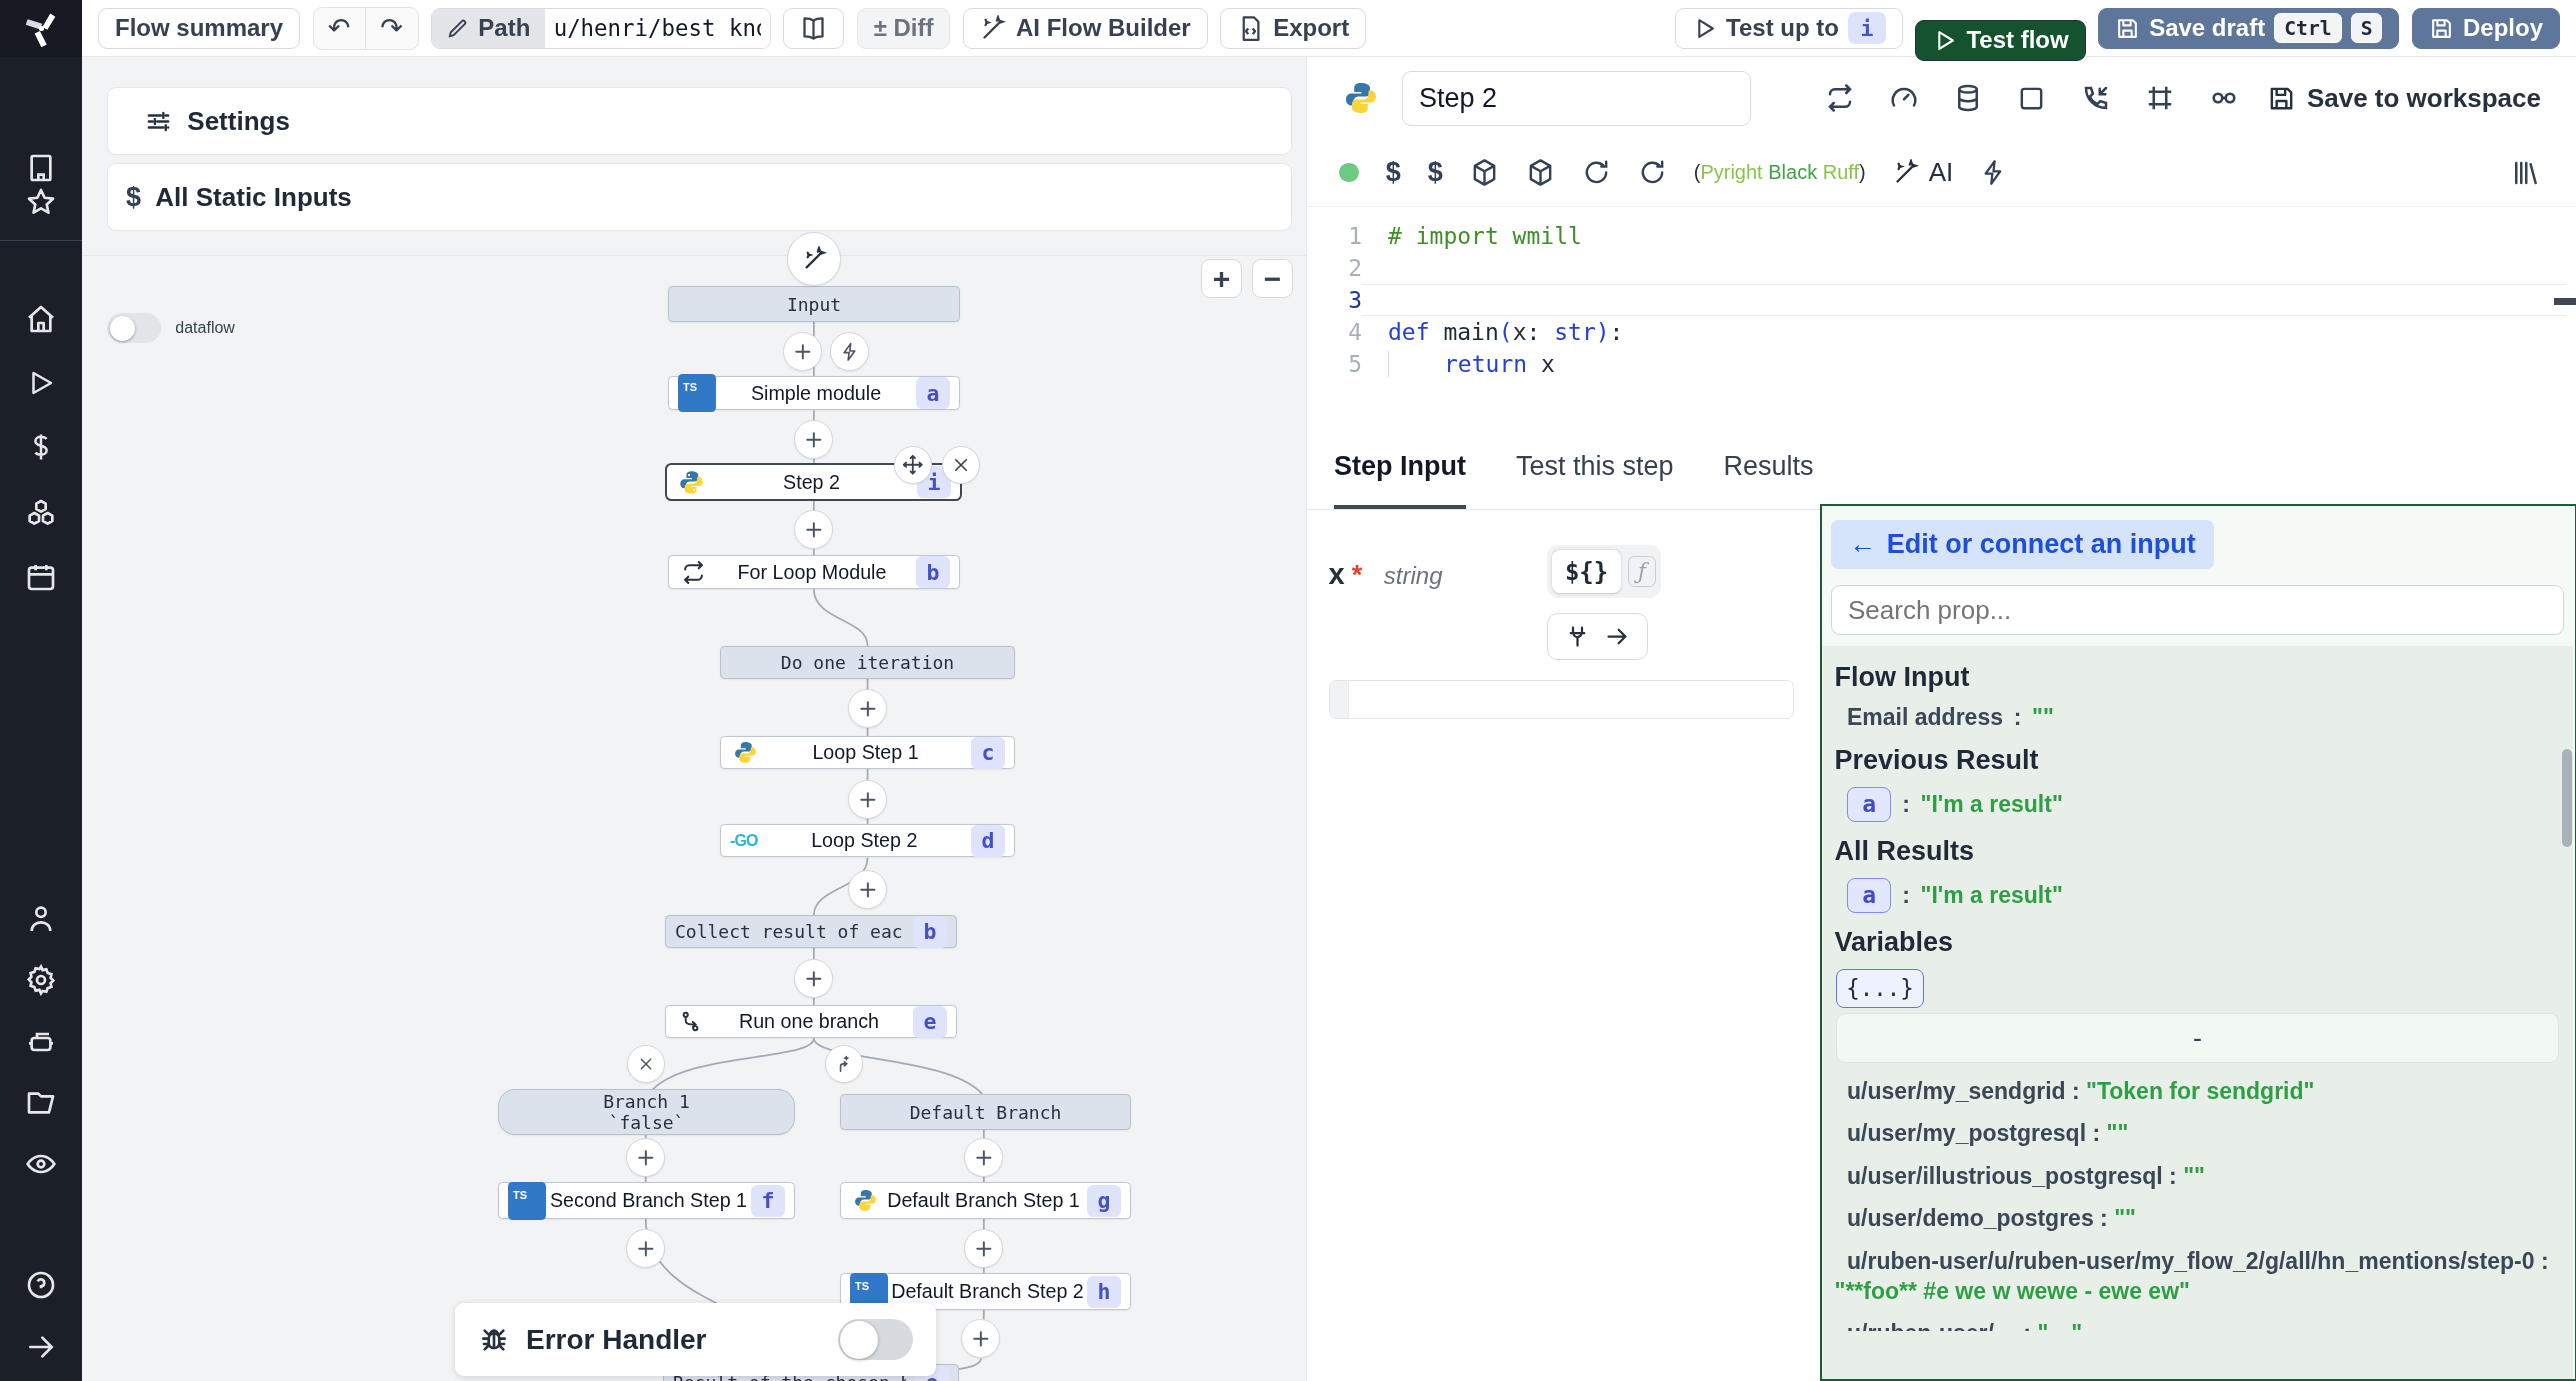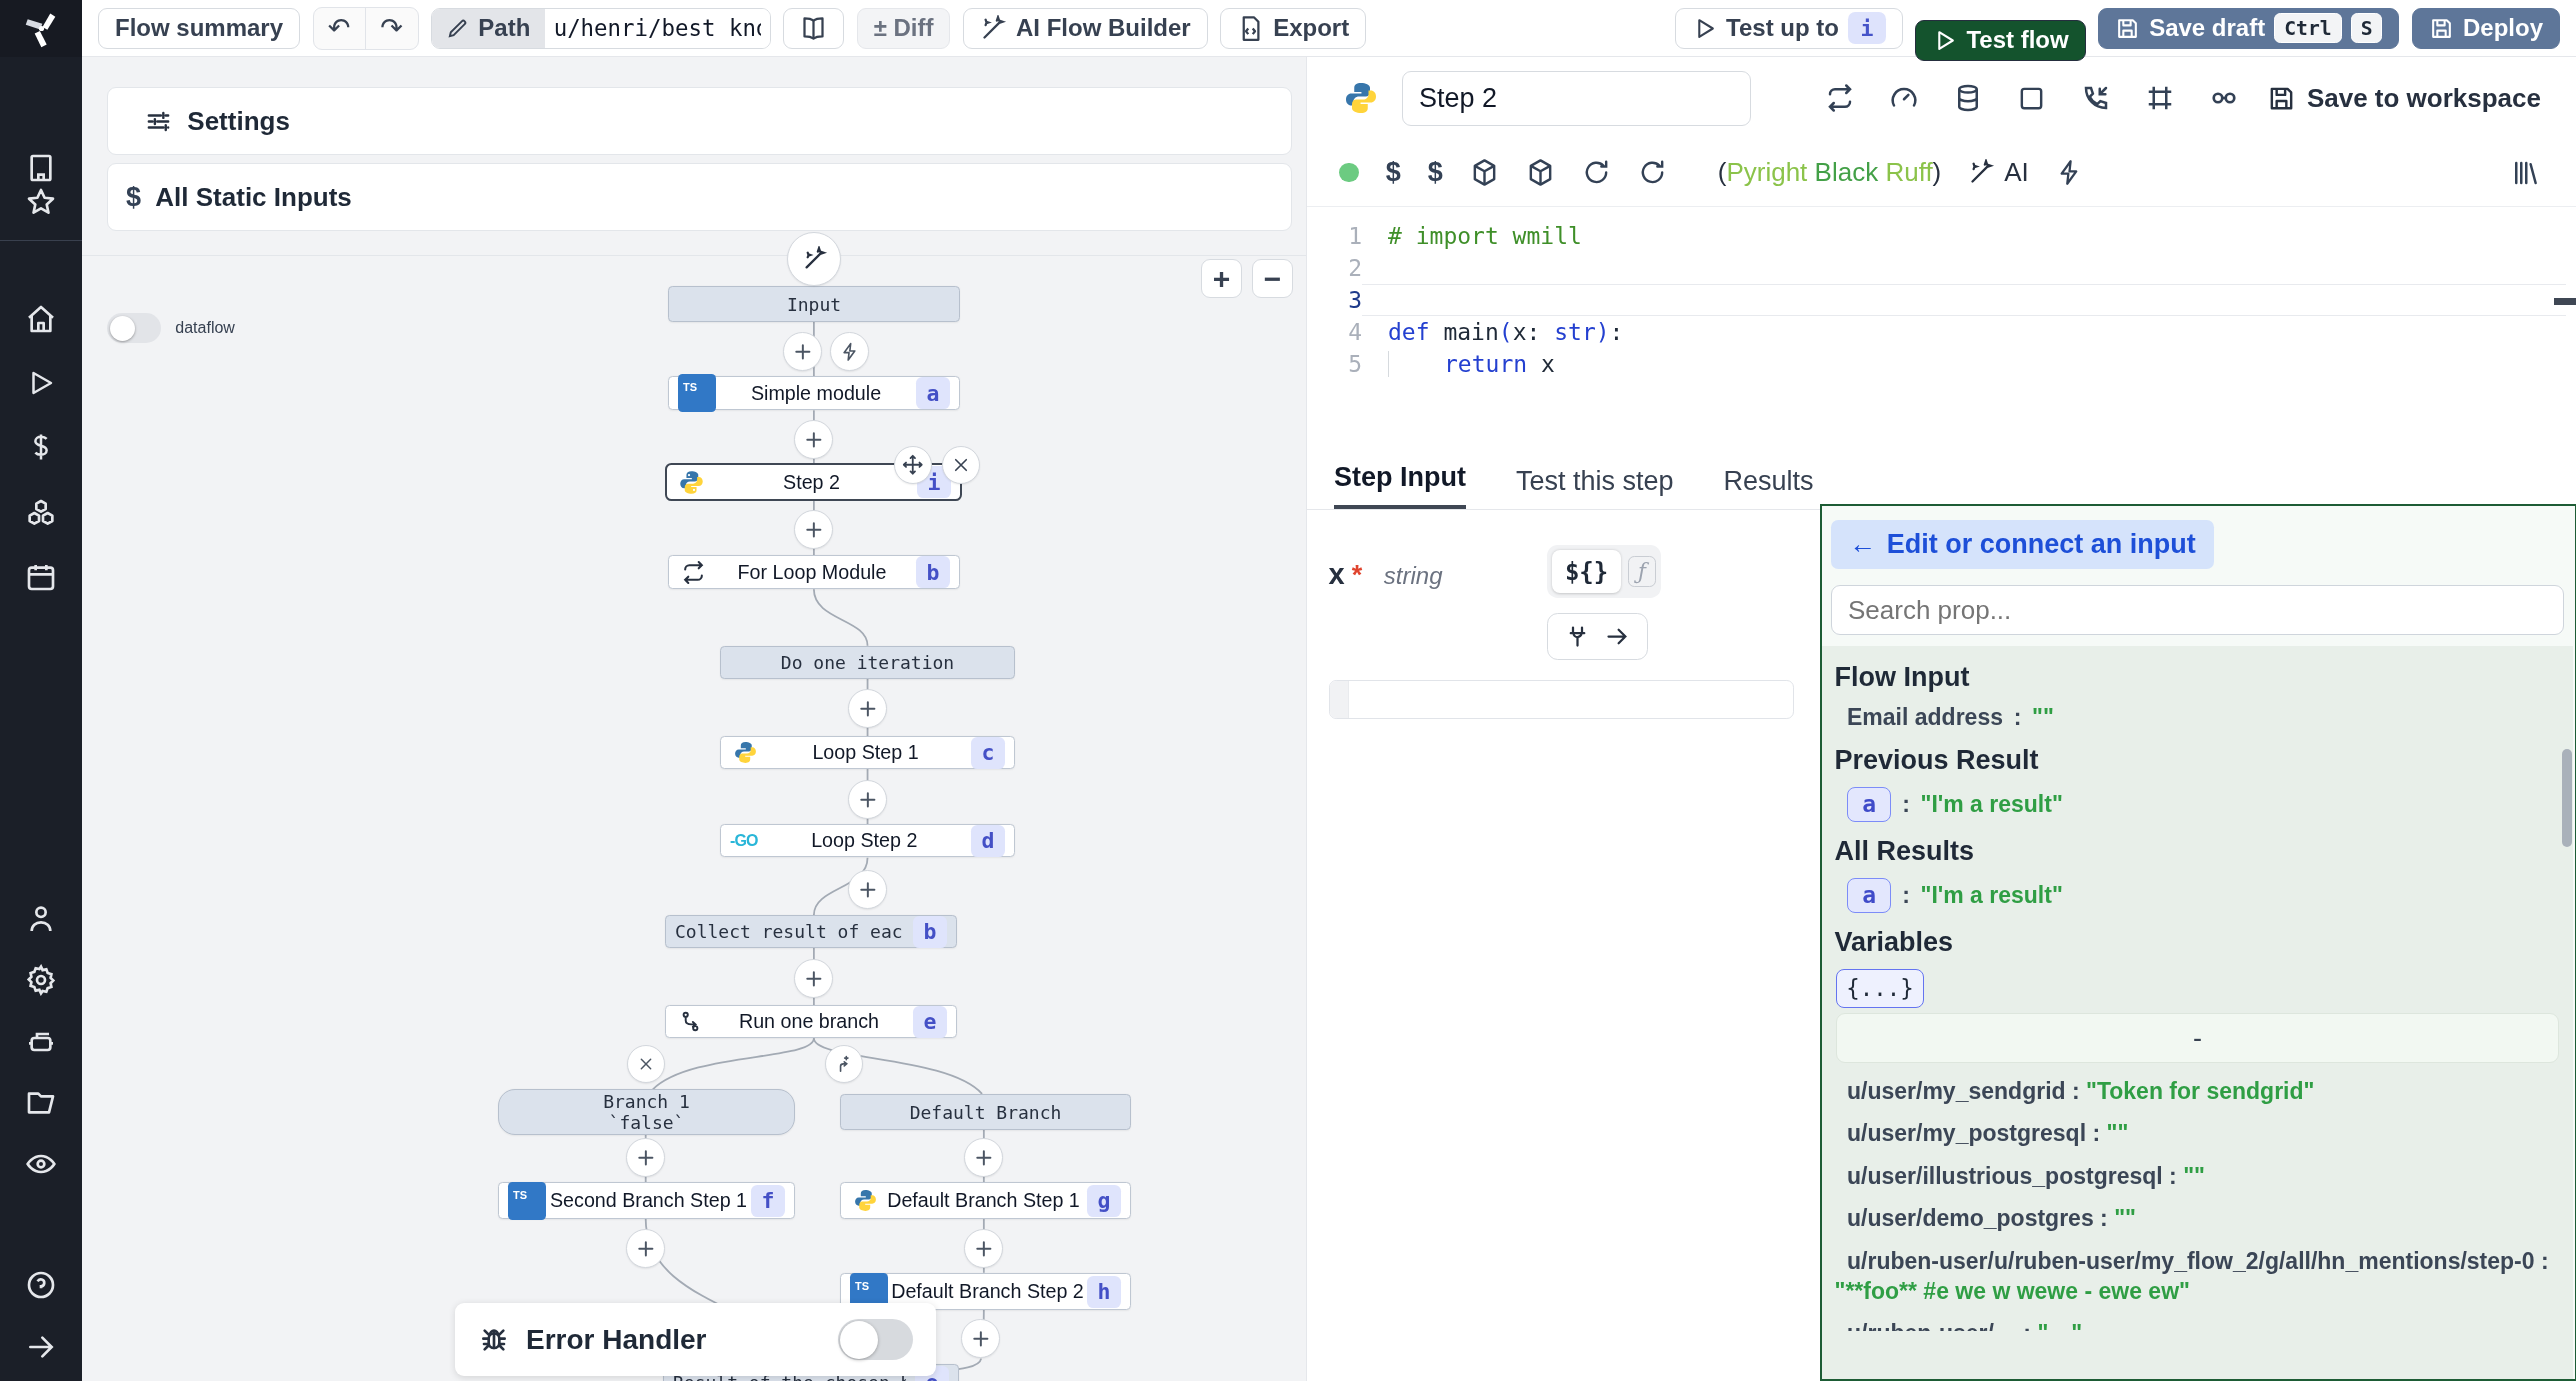--- a/index.html
+++ b/index.html
@@ -56,33 +56,33 @@
   .bigtoggle .knob { position:absolute; left:1.8px; top:1.8px; width:38px; height:38px; border-radius:50%; background:#fff; box-shadow:0 0.9px 3.6px rgba(0,0,0,.3); }
 
   
   #rpanel { position:absolute; left:1306px; top:57px; width:1270px; height:1324px; background:#fff; border-left:0.9px solid #e5e7eb; }
   #phead1 { position:absolute; left:0; top:0; width:1270px; height:82px; display:flex; align-items:center; gap:23px; padding:0 36px; }
   #stepname { width:349px; height:55px; border:0.9px solid #d7dbe0; border-radius:9px; font-size:27px; color:#111827; padding:0 16px; outline:none; }
   .hic { color:#334155; display:flex; align-items:center; justify-content:center; width:41px; }
   #phead2 { position:absolute; left:0; top:82px; width:1270px; height:68px; display:flex; align-items:center; gap:27px; padding:0 32px; border-bottom:0.9px solid #eceef1; }
   .dot { width:19.7px; height:19.7px; border-radius:50%; background:#6ccb81; }
   .dollar { font-size:27px; font-weight:bold; color:#334155; font-family:"Liberation Sans",sans-serif; }
-  .lang { font-size:26px; color:#27303f;margin-left:24px; }
+  .lang { font-size:20px; color:#27303f; }
   .lang .g1 { color:#8bc34a; } .lang .g2 { color:#43a047; }
   
   #editor { position:absolute; left:0; top:150px; width:1270px; height:259px; background:#fff; font-family:"DejaVu Sans Mono", monospace; font-size:23px; }
   #gutter { position:absolute; left:0; top:12.5px; width:55px; }
   #gutter div { height:32px; line-height:32px; text-align:right; color:#aab0ba; }
   #gutter .cur { color:#1e3a8a; }
   .cline { position:absolute; left:81px; top:12.5px; height:32px; line-height:32px; white-space:pre; }
   .k { color:#2440d0; } .cm { color:#3f8f29; } .pn { color:#2440d0; }
   #curline { position:absolute; left:55px; top:77px; width:1204px; height:32px; border-top:1.8px solid #e8eaee; border-bottom:1.8px solid #e8eaee; }
   #ruler { position:absolute; right:0; top:91px; width:23px; height:7.2px; background:#3f4754; }
   
-  #tabs { position:absolute; left:0; top:394px; width:1270px; height:59px; border-bottom:0.9px solid #e5e7eb; display:flex; gap:50px; padding:0 27px; align-items:flex-end; }
+  #tabs { position:absolute; left:0; top:394px; width:1270px; height:59px; border-bottom:0.9px solid #e5e7eb; display:flex; gap:50px; padding:0 27px; }
   .tab { font-size:27px; color:#374151; padding-bottom:12.5px; }
   .tab.on { font-weight:bold; color:#111827; border-bottom:4.5px solid #3f4754; }
   
   #arg { position:absolute; left:21.5px; top:501px; display:flex; align-items:baseline; gap:7.2px; }
   #arg .nm { font-size:29px; font-weight:bold; color:#27303f; }
   #arg .req { color:#e0442e; font-size:27px; font-weight:bold; }
   #arg .ty { font-size:24px; color:#6b7280; font-style:italic; margin-left:14.3px; }
   #exprgrp { position:absolute; left:240px; top:488px; background:#f1f2f4; border-radius:10.7px; padding:5.4px; display:flex; align-items:center; gap:7.2px; }
   #exprgrp .opt1 { background:#fff; border-radius:8px; box-shadow:0 0.9px 2.7px rgba(0,0,0,.18); padding:7.2px 12.5px; font-size:24px; font-weight:bold; color:#1f2937; font-family:"DejaVu Sans Mono",monospace; }
   #exprgrp .opt2 { color:#9ca3af; font-size:21.5px; font-style:italic; font-family:"DejaVu Serif",serif; border:1.8px solid #c9cdd3; border-radius:6.3px; padding:1.8px 9px; }

